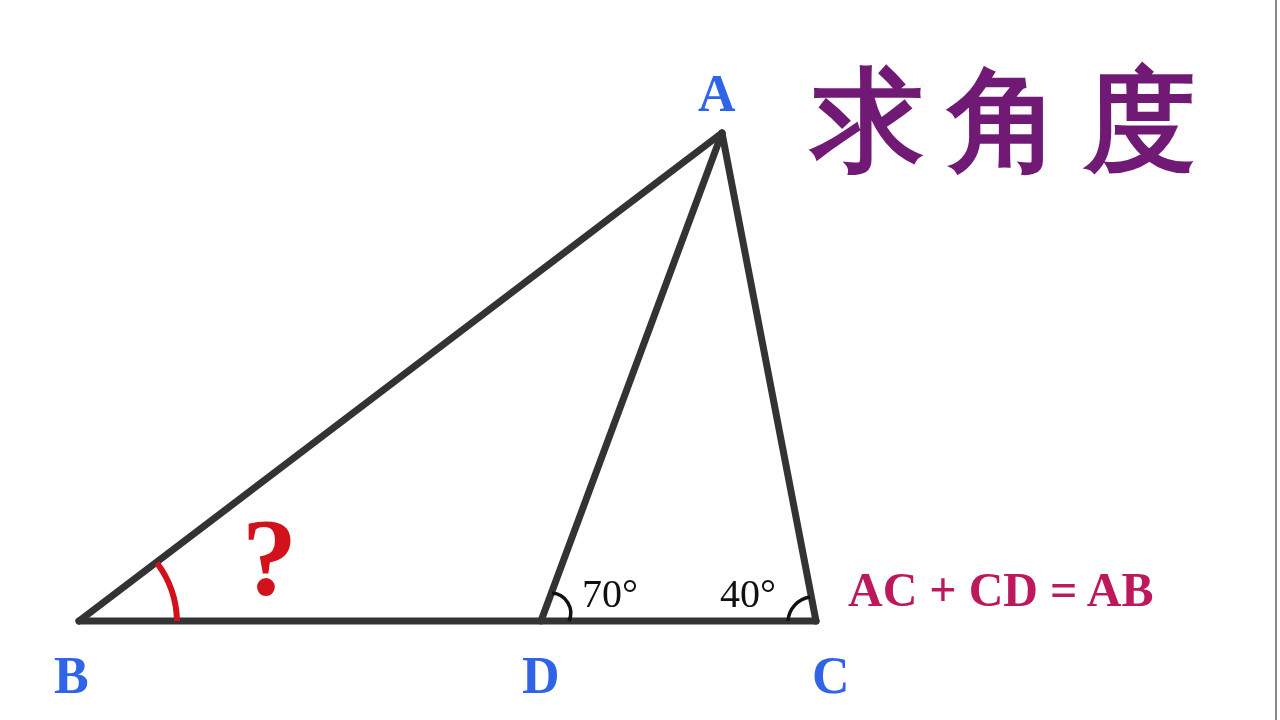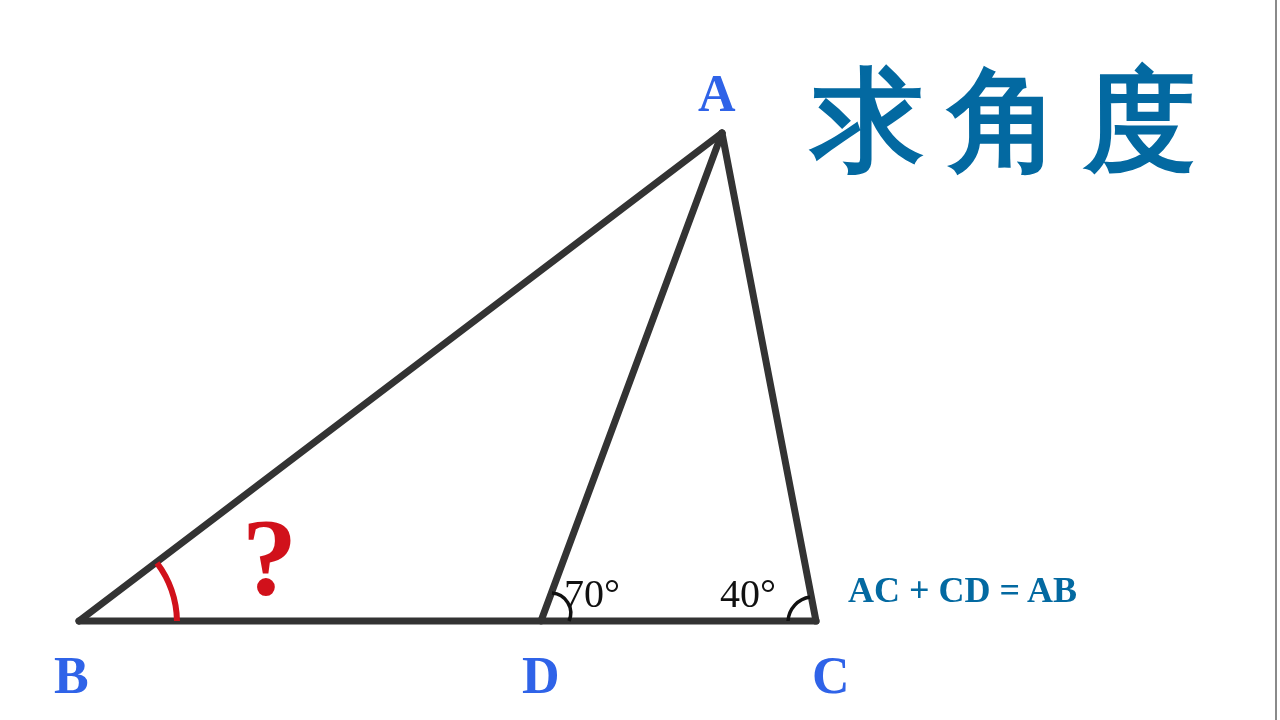--- a/index.html
+++ b/index.html
@@ -10,39 +10,39 @@
     }
     #stage { position: absolute; left: 0; top: 0; width: 1280px; height: 720px; }
     .right-edge {
       position: absolute; left: 1275px; top: 0; width: 2px; height: 720px;
       background: #8a8a8a;
     }
     .title {
       position: absolute; left: 812px; top: 50px;
       font-family: "DejaVu Sans", sans-serif; font-weight: bold;
       font-size: 112px; line-height: 140px; letter-spacing: 24px;
-      color: #0369a1; white-space: nowrap;
+      color: #701a75; white-space: nowrap;
     }
     .vlabel {
       position: absolute; font-family: "Liberation Serif", serif; font-weight: bold;
       font-size: 52px; line-height: 52px; color: #2f63e8;
     }
     .angle-label {
       position: absolute; font-family: "Liberation Serif", serif;
       font-size: 40px; line-height: 40px; color: #111;
     }
     .question {
       position: absolute; left: 242px; top: 502px;
       font-family: "Liberation Serif", serif; font-weight: bold;
       font-size: 110px; line-height: 110px; color: #d1111b;
     }
     .condition {
       position: absolute; left: 848px; top: 566px;
       font-family: "Liberation Serif", serif; font-weight: bold;
-      font-size: 36px; line-height: 48px; color: #0369a1; white-space: nowrap;
+      font-size: 48px; line-height: 48px; color: #be185d; white-space: nowrap;
     }
   </style>
 </head>
 <body>
 
 <div id="stage">
   <svg width="1280" height="720" viewBox="0 0 1280 720" style="position:absolute;left:0;top:0">
     <g stroke="#333333" stroke-width="7" stroke-linecap="round" stroke-linejoin="round" fill="none">
       <line x1="79" y1="621" x2="722" y2="133"></line>
       <line x1="722" y1="133" x2="816" y2="621"></line>
@@ -59,19 +59,19 @@
 
   <div class="right-edge"></div>
 
   <div class="title">求角度</div>
 
   <div class="vlabel" style="left:698px;top:68px">A</div>
   <div class="vlabel" style="left:54px;top:650px">B</div>
   <div class="vlabel" style="left:522px;top:650px">D</div>
   <div class="vlabel" style="left:812px;top:650px">C</div>
 
-  <div class="angle-label" style="left:564px;top:574px">70°</div>
+  <div class="angle-label" style="left:582px;top:574px">70°</div>
   <div class="angle-label" style="left:720px;top:574px">40°</div>
 
   <div class="question">?</div>
 
   <div class="condition">AC + CD = AB</div>
 </div>
 
 </body></html>

